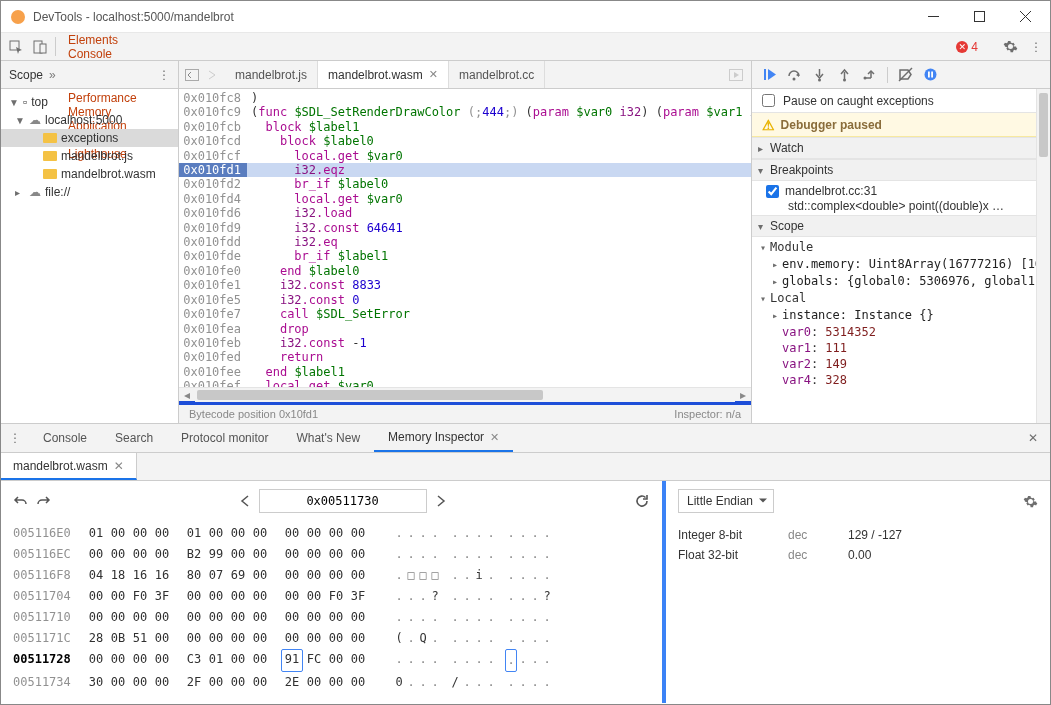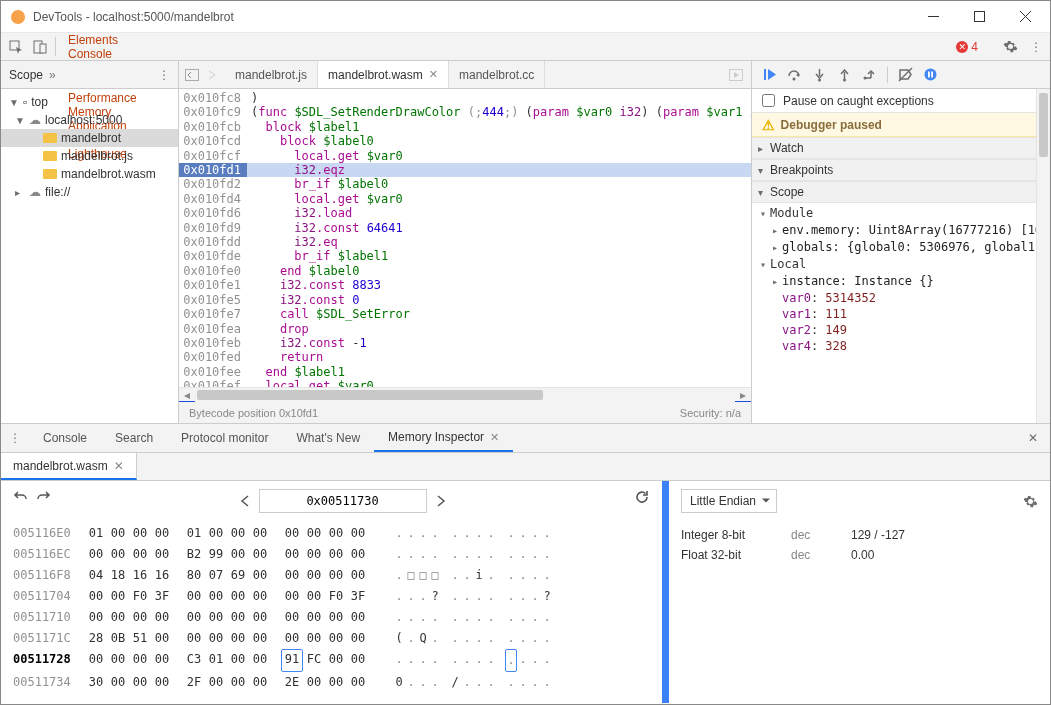--- a/index.html
+++ b/index.html
@@ -54,21 +54,21 @@
 .code-area { flex: 1; display: flex; font-family: Consolas, Menlo, monospace; font-size: 12px; overflow: hidden; background: #fff; }
 .gutter { width: 68px; text-align: right; color: #919191; padding: 2px 6px 2px 2px; line-height: 14.4px; white-space: pre; }
 .code-body { flex: 1; padding: 2px 0; line-height: 14.4px; white-space: pre; overflow: hidden; position: relative;}
 .code-line { padding-left: 4px; }
 .code-line .kw1 { color: #aa0d91; }
 .code-line .kw2 { color: #007400; }
 .code-line .var { color: #881280; }
 .code-line .comment { color: #919191; }
 .code-line .num { color: #1c00cf; }
 .highlight-line { position: absolute; left: 0; right: 0; height: 14.4px; background: #c9d8f2; z-index: 0; }
-.status-line { height: 22px; border-top: 1px solid #1d4ed8; display: flex; align-items: center; padding: 0 10px; color: #888; font-size: 11px; background: #f3f3f3; }
+.status-line { height: 22px; border-top: 4px solid #1d4ed8; display: flex; align-items: center; padding: 0 10px; color: #888; font-size: 11px; background: #f3f3f3; }
 .status-line .right { margin-left: auto; }
 .hscroll { height: 14px; background: #f3f3f3; border-top: 1px solid #e4e4e4; display: flex; align-items: center;}
 .hscroll .track { flex:1; height:14px; background:#f3f3f3; position:relative;}
 .hscroll .thumb { position:absolute; left:2px; width:64%; top:2px; bottom:2px; background:#c8c8c8; border-radius:2px;}
 .hscroll .arrow-btn{width:16px;text-align:center;color:#888;}
 
 
 .rightpane { width: 298px; display: flex; flex-direction: column; overflow: hidden; background: #fff; position:relative;}
 .dbg-toolbar { height: 28px; display: flex; align-items: center; gap: 10px; padding: 0 10px; border-bottom: 1px solid #ccc; background: #f3f3f3; color: #6e6e6e; }
 .dbg-toolbar svg { width: 15px; height: 15px; }
@@ -98,40 +98,40 @@
 .drawer-tab { padding: 0 14px; display: flex; align-items: center; color: #555; cursor: pointer; gap: 6px;}
 .drawer-tab.active { color: #333; border-bottom: 2px solid #1a73e8;}
 .drawer-tabs .kebab{display:flex;align-items:center;padding:0 8px;color:#6e6e6e;}
 .drawer-tabs .close-drawer{margin-left:auto;display:flex;align-items:center;padding:0 12px;color:#6e6e6e;cursor:pointer;}
 
 
 .mem-file-tab { height: 28px; border-bottom: 1px solid #ccc; display: flex; align-items: stretch; background: #f3f3f3;}
 .mem-file-tab .tab{display:flex;align-items:center;padding:0 12px;gap:6px;background:#fff;border-right:1px solid #ccc;color:#333;border-bottom:2px solid #1a73e8;}
 .mem-body { display: flex; height: 222px; }
 .mem-left { flex: 1; padding: 8px 12px 0 12px; font-family: Consolas, Menlo, monospace; font-size: 12px; color: #303030; }
-.mem-controls { display: flex; gap: 8px; margin-bottom: 10px; }
+.mem-controls { display: flex; align-items: center; gap: 8px; margin-bottom: 10px; }
 .mem-controls .undo-redo { display:flex; gap:8px; color:#555; }
 .mem-controls .filler{flex:1;}
 .mem-controls .addr-nav { display:flex; align-items:center; gap:0; }
 .mem-controls .arrow-btn{width:28px;height:24px;display:flex;align-items:center;justify-content:center;color:#555;cursor:pointer;}
 .mem-controls input.addr { width: 168px; height: 24px; border: 1px solid #ccc; text-align: center; font-family: Consolas, Menlo, monospace; font-size: 12px; }
 .mem-controls .refresh{margin-left:auto;color:#555;cursor:pointer;}
 .hex-table { line-height: 21px; }
 .hex-row { display: flex; gap: 0; }
 .hex-addr { width: 72px; color: #919191; }
 .hex-row.bold .hex-addr { color: #000; font-weight: 600; }
 .hex-bytes { display: flex; }
 .hex-byte { width: 22px; text-align: center; }
 .hex-byte.gap { margin-right: 10px; }
 .hex-byte.hl { border: 1px solid #4285f4; border-radius: 2px; line-height: 19px; }
 .hex-ascii { margin-left: 14px; display: flex; }
 .asc { width: 12px; text-align: center; color: #888; }
 .asc.box { border: 1px solid #4285f4; border-radius: 2px; }
 .asc.txt { color: #333; }
-.mem-right { width: 388px; border-left: 7px solid #3b82f6; padding: 8px 12px; }
+.mem-right { width: 388px; border-left: 4px solid #3b82f6; padding: 8px 12px; }
 .mem-right-top { display:flex; align-items:center; margin-bottom: 12px;}
 .endian-select { height: 24px; border: 1px solid #ccc; padding: 0 20px 0 8px; background: #fff; color: #333; position:relative; cursor:pointer; display:flex; align-items:center;}
 .endian-select::after{content:"";position:absolute;right:6px;top:50%;transform:translateY(-30%);border:4px solid transparent;border-top-color:#555;}
 .mem-right-top .gear{margin-left:auto;color:#6e6e6e;}
 .val-row { display:flex; padding: 3px 0; color:#333;}
 .val-row .k1{width:110px;}
 .val-row .k2{width:60px;color:#888;}
 svg { display: block; }
 </style>
 </head>
@@ -217,21 +217,21 @@
           <span>top</span>
         </div>
       <div class="tree-item depth1">
           <span class="arrow">▼</span>
           <span class="cloud-icon">☁</span>
           <span>localhost:5000</span>
         </div>
       <div class="tree-item depth2 selected">
           <span class="arrow"></span>
           <span class="folder-icon"></span>
-          <span>mandelbrot</span>
+          <span>exceptions</span>
         </div>
       <div class="tree-item depth2">
           <span class="arrow"></span>
           <span class="folder-icon"></span>
           <span>mandelbrot.js</span>
         </div>
       <div class="tree-item depth2">
           <span class="arrow"></span>
           <span class="folder-icon"></span>
           <span>mandelbrot.wasm</span>
@@ -305,21 +305,21 @@
     </div>
     <div class="hscroll">
         <div class="arrow-btn">◂</div>
         <div class="track">
           <div class="thumb"></div>
         </div>
         <div class="arrow-btn">▸</div>
       </div>
     <div class="status-line">
       <span>Bytecode position 0x10fd1</span>
-      <span class="right">Security: n/a</span>
+      <span class="right">Inspector: n/a</span>
     </div>
   </div>
 
   <div class="rightpane">
     <div class="dbg-toolbar">
       <span class="blue">
           <svg viewBox="0 0 15 15">
             <rect x="2" y="2" width="2" height="11" fill="#4285f4"></rect>
             <path d="M6 2 L14 7.5 L6 13 Z" fill="#4285f4"></path>
           </svg>
@@ -376,20 +376,27 @@
       <span>Debugger paused</span>
     </div>
     <div class="section-head">
         <span class="tri">▸</span>
         <span>Watch</span>
       </div>
     <div class="section-head">
         <span class="tri">▾</span>
         <span>Breakpoints</span>
       </div>
+    <div class="section-body">
+      <div class="bp-item">
+        <input type="checkbox" checked="" style="">
+        <span>mandelbrot.cc:31</span>
+      </div>
+      <div class="bp-sub">std::complex&lt;double&gt; point((double)x …</div>
+    </div>
     <div class="section-head">
         <span class="tri">▾</span>
         <span>Scope</span>
       </div>
     <div class="scope-tree">
       <div class="row"><span class="tri">▾</span><span>Module</span></div>
       <div class="row" style="padding-left:12px;"><span class="tri">▸</span><span class="str">env.memory: Uint8Array(16777216) [101, …</span></div>
       <div class="row" style="padding-left:12px;"><span class="tri">▸</span><span class="str">globals: {global0: 5306976, global1: 65…</span></div>
       <div class="row"><span class="tri">▾</span><span>Local</span></div>
       <div class="row" style="padding-left:12px;"><span class="tri">▸</span><span class="str">instance: Instance {}</span></div>

